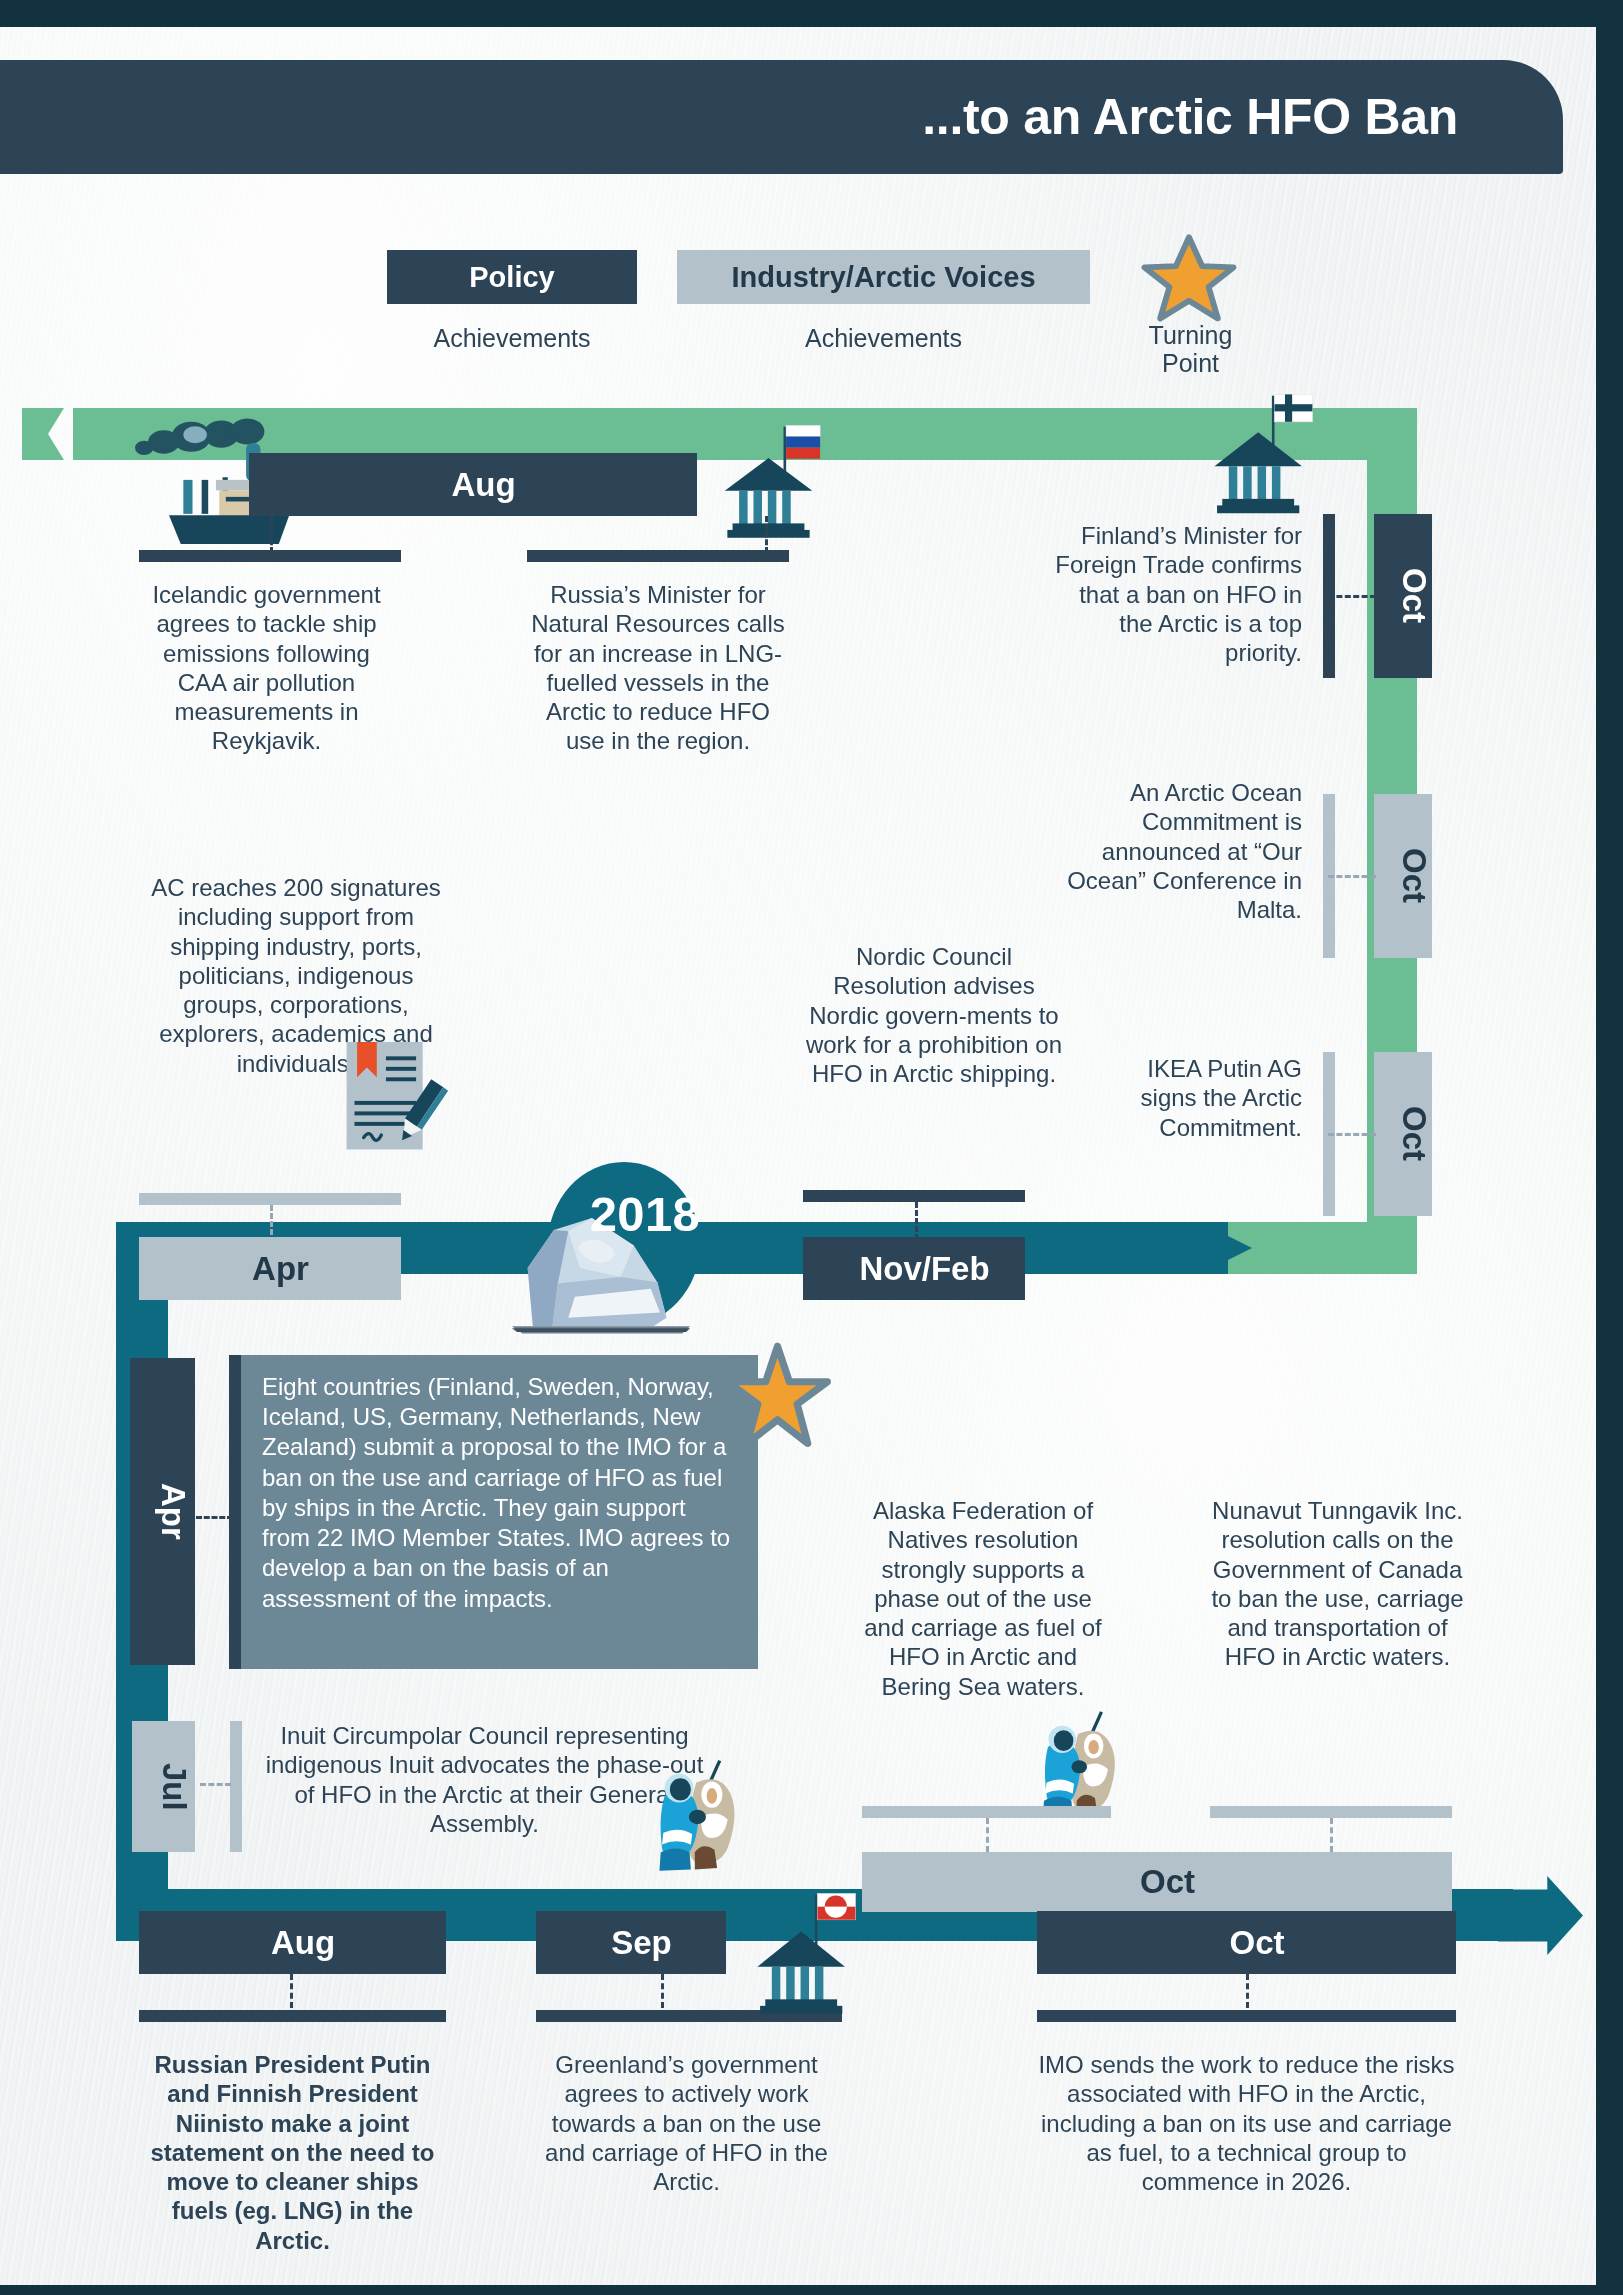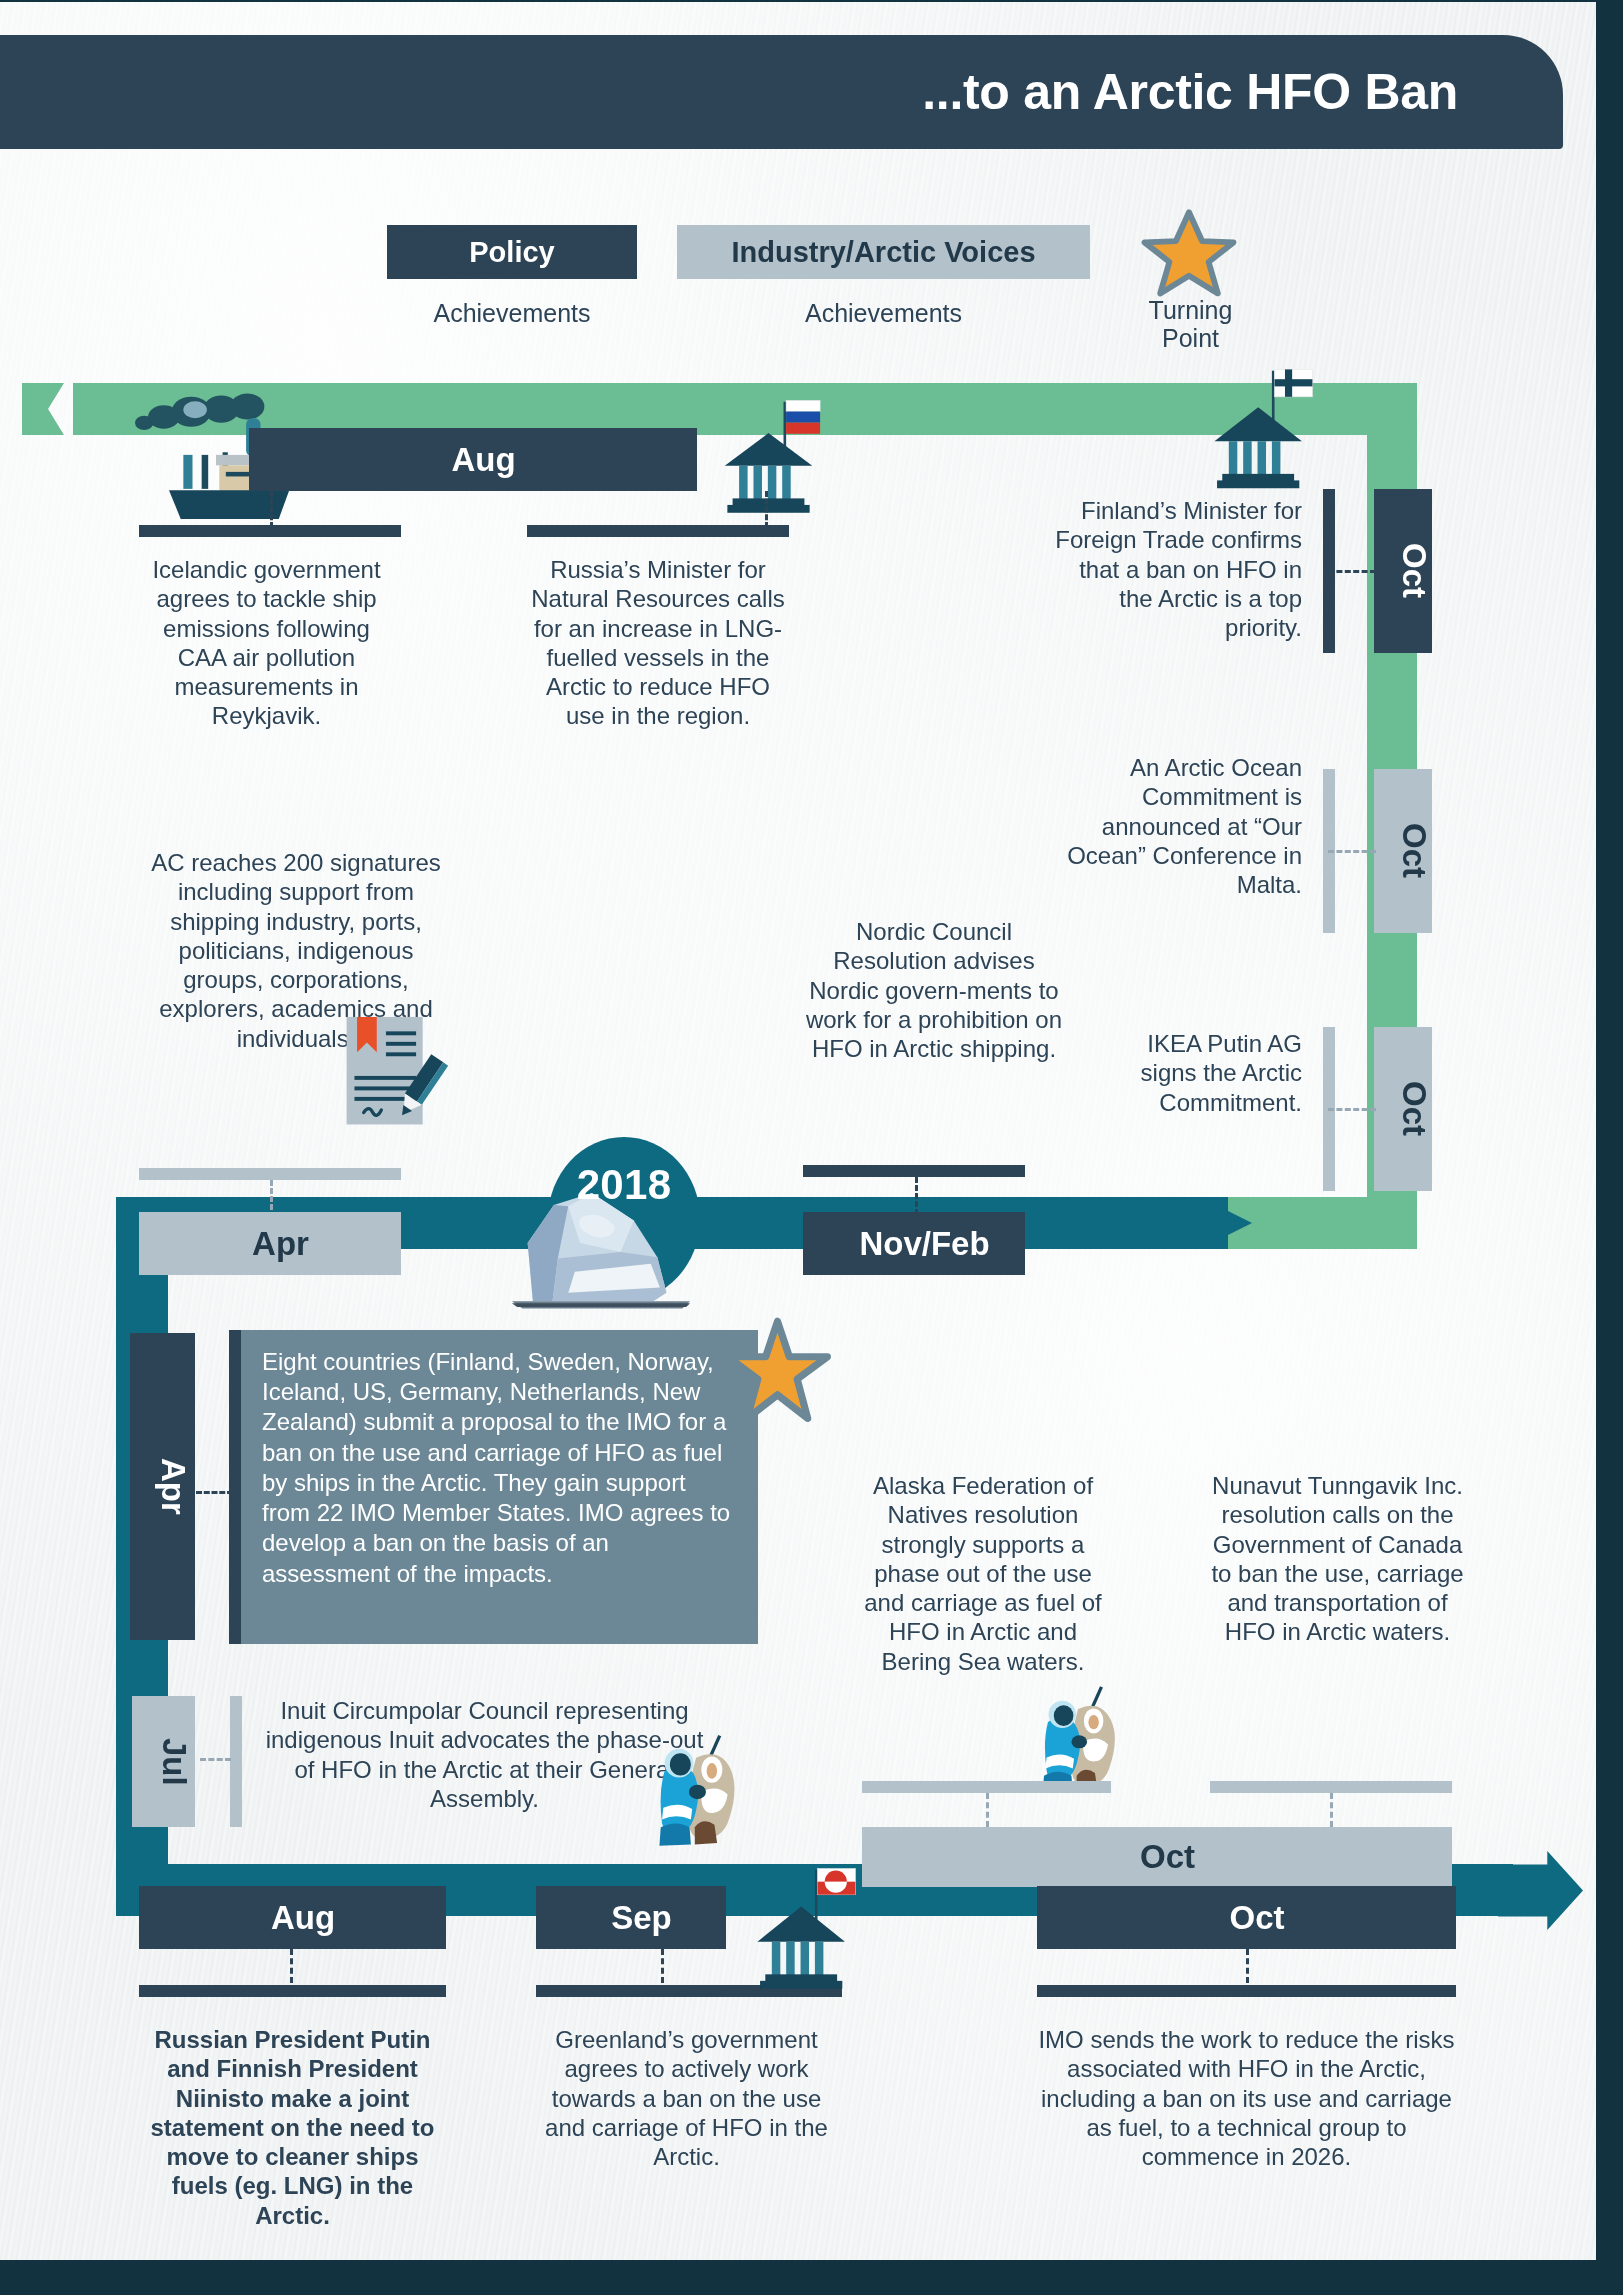--- a/index.html
+++ b/index.html
@@ -10,21 +10,21 @@
     position: relative; overflow: hidden;
   }
 
   
   #page {
     position: absolute; inset: 0;
     background: #12323f;
   }
   #canvas {
     position: absolute;
-    left: 0px; top: 2px; width: 1596px; height: 2258px;
+    left: 0px; top: 27px; width: 1596px; height: 2258px;
     background:
       radial-gradient(ellipse at 20% 15%, rgba(255,255,255,.9) 0%, rgba(236,238,239,0) 55%),
       radial-gradient(ellipse at 75% 60%, rgba(255,255,255,.85) 0%, rgba(233,236,237,0) 60%),
       repeating-linear-gradient(99deg, #f2f4f5 0px, #eceff0 2px, #f6f8f8 4.6px, #eef1f2 7.2px, #f4f6f6 10.5px),
       #f1f3f4;
     overflow: hidden;
   }
 
   
   .header-bar {
@@ -181,22 +181,22 @@
   
   .year-circle {
     position: absolute; left: 548px; top: 1135px;
     width: 152px; height: 164px;
     background: #0d6a81;
     border-radius: 50%;
     overflow: hidden;
   }
   .year-label {
     position: absolute; left: 548px; top: 1159px;
-    width: 152px; text-align: center;
-    color: #ffffff; font-size: 42px; font-weight: bold;
+    width: 152px; text-align: right;
+    color: #ffffff; font-size: 49px; font-weight: bold;
     letter-spacing: 0.3px;
   }
 
   
   .art { position: absolute; }
   svg { display: block; overflow: visible; }
 </style>
 </head>
 <body>
 

